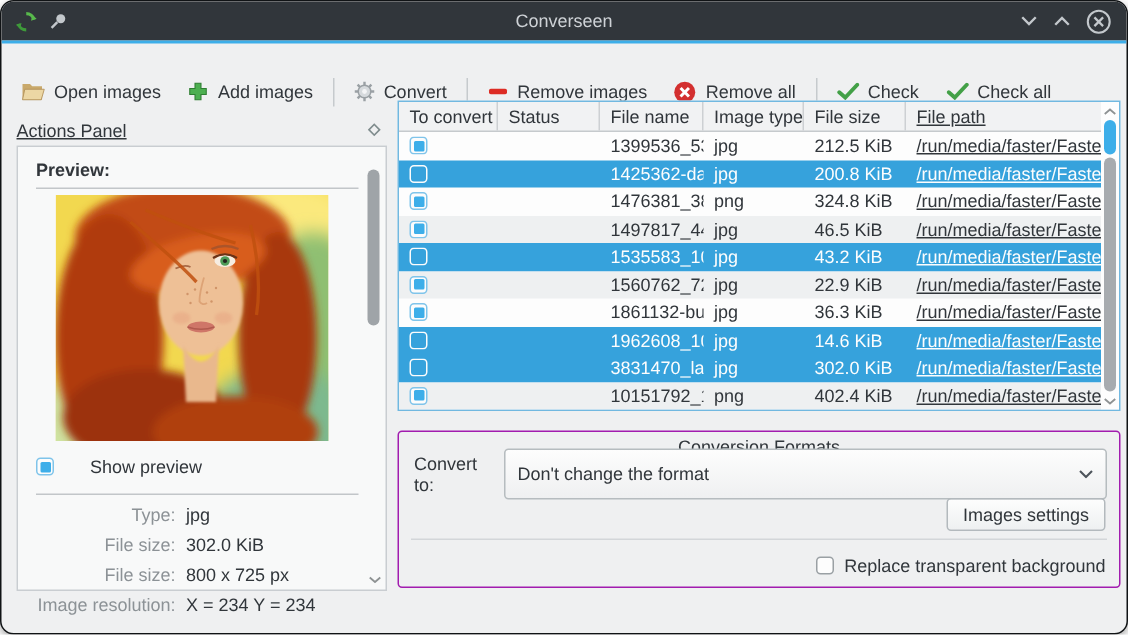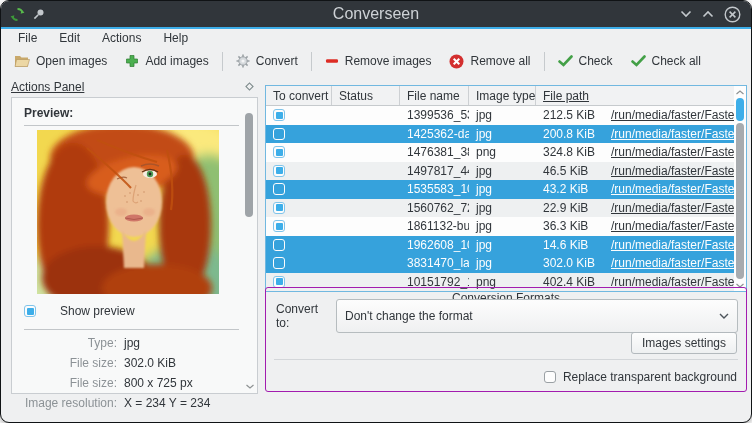--- a/index.html
+++ b/index.html
@@ -2,21 +2,21 @@
 <html><head>
 <meta charset="utf-8">
 <style>
   html,body{margin:0;padding:0;background:#ffffff;}
   body{width:752px;height:423px;position:relative;font-family:"Liberation Sans",sans-serif;font-size:12px;color:#31363b;-webkit-font-smoothing:antialiased;}
   .window{position:absolute;inset:0;background:#eff0f1;border-radius:9px;overflow:hidden;border:1px solid #101315;box-sizing:border-box;box-shadow:0 2px 6px rgba(0,0,0,.35);}
 
   
   .titlebar{position:absolute;left:0;top:0;right:0;height:26px;background:#31363b;display:flex;align-items:center;}
   .titlebar .left-icons{display:flex;align-items:center;gap:8px;padding-left:9px;}
-  .titlebar .title{position:absolute;left:0;right:0;text-align:center;color:#ced2d6;font-size:16px;pointer-events:none;}
+  .titlebar .title{position:absolute;left:0;right:0;text-align:center;color:#ced2d6;font-size:12px;pointer-events:none;}
   .titlebar .right-icons{margin-left:auto;display:flex;align-items:center;gap:10px;padding-right:10px;z-index:2;}
   .accent-line{position:absolute;left:0;top:26px;right:0;height:2px;background:#3daee9;}
 
   
   .menubar{position:absolute;left:0;top:28px;right:0;height:18px;display:flex;align-items:center;padding-left:8px;gap:4px;}
   .menu-item{padding:1px 9px;border-radius:2px;}
 
   
   .toolbar{position:absolute;left:0;top:46px;right:0;height:28px;display:flex;align-items:center;padding-left:4px;}
   .tb-btn{display:flex;align-items:center;gap:6px;padding:4px 9px;border-radius:3px;}
@@ -39,21 +39,21 @@
   .dock-scroll .thumb{position:absolute;left:1px;width:8px;top:13px;height:104px;background:#9fa4a8;border-radius:4px;}
 
   
   .cb{width:12px;height:12px;border-radius:3px;box-sizing:border-box;flex:0 0 auto;}
   .cb.checked{border:1.5px solid #7fc4ea;background:#fcfcfc;position:relative;}
   .cb.checked::after{content:'';position:absolute;inset:1.5px;background:#3daee9;border-radius:1px;}
   .cb.unchecked-sel{border:1.5px solid #fcfcfc;background:transparent;}
   .cb.plain{border:1px solid #9aa0a4;background:#fdfdfd;}
 
   
-  .file-table{position:absolute;left:264px;top:84px;width:482px;height:207px;background:#fdfdfd;border:1px solid #71b8e0;box-sizing:border-box;overflow:hidden;}
+  .file-table{position:absolute;left:264px;top:66px;width:482px;height:207px;background:#fdfdfd;border:1px solid #71b8e0;box-sizing:border-box;overflow:hidden;}
   .t-header{display:flex;height:20px;background:#f1f2f3;border-bottom:1px solid #c6cacd;box-sizing:border-box;}
   .t-hcell{display:flex;align-items:center;padding-left:7px;border-right:1px solid #cdd0d3;box-sizing:border-box;overflow:hidden;white-space:nowrap;}
   .t-row{display:flex;height:18.5px;align-items:center;white-space:nowrap;}
   .t-row.alt{background:#eef0f1;}
   .t-row.selected{background:#36a2dc;color:#fdfdfd;}
   .t-cell{padding-left:7px;box-sizing:border-box;overflow:hidden;}
   .cw0{width:66px;display:flex;align-items:center;}
   .cw1{width:68px;}
   .cw2{width:69px;}
   .cw3{width:67px;}
@@ -119,26 +119,20 @@
         <svg width="17" height="17" viewBox="0 0 17 17">
           <circle cx="8.5" cy="8.5" r="7.3" fill="none" stroke="#c3c8cc" stroke-width="1.4"></circle>
           <line x1="5.6" y1="5.6" x2="11.4" y2="11.4" stroke="#c3c8cc" stroke-width="1.5"></line>
           <line x1="11.4" y1="5.6" x2="5.6" y2="11.4" stroke="#c3c8cc" stroke-width="1.5"></line>
         </svg>
       </span>
     </div>
   </div>
   <div class="accent-line"></div>
 
-  <div class="menubar">
-    <span class="menu-item">File</span>
-    <span class="menu-item">Edit</span>
-    <span class="menu-item">Actions</span>
-    <span class="menu-item">Help</span>
-  </div>
 
   <div class="toolbar">
     <div class="tb-btn">
       <span class="icon">
         <svg width="16" height="14" viewBox="0 0 16 14">
           <path d="M1 2 h5 l1.5 1.5 H14 v9 H1 Z" fill="#c9a96b"></path>
           <path d="M2.5 5.5 h13 l-2 7 H1 Z" fill="#ecd7a4" stroke="#b2925a" stroke-width="0.6"></path>
         </svg>
       </span>
       <span>Open images</span>
@@ -315,20 +309,21 @@
       </div>
     </div>
   </div>
 
   <div class="file-table">
     <div class="t-header">
       <div class="t-hcell cw0">To convert</div>
       <div class="t-hcell cw1">Status</div>
       <div class="t-hcell cw2">File name</div>
       <div class="t-hcell cw3">Image type</div>
+      <div class="t-hcell cw4">File size</div>
       <div class="t-hcell cw5" style="border-right:none">File path</div>
     </div>
     <div>
         <div class="t-row">
     <div class="t-cell cw0">
             <span class="cb checked"></span>
           </div>
     <div class="t-cell cw1"></div>
     <div class="t-cell cw2">1399536_532...</div>
     <div class="t-cell cw3">jpg</div>

